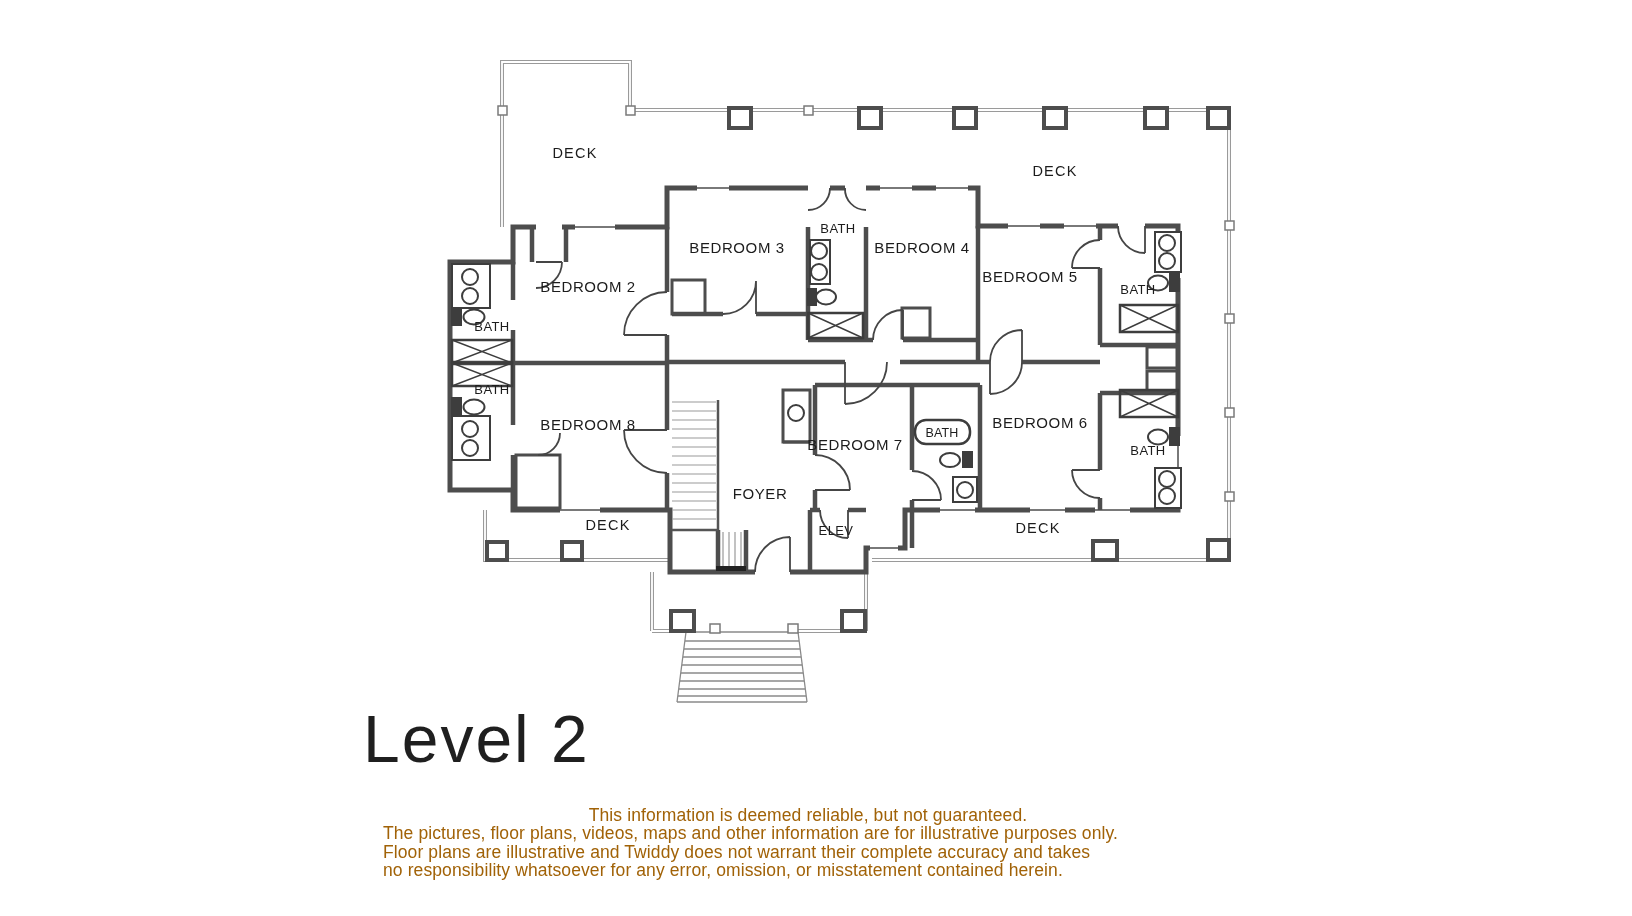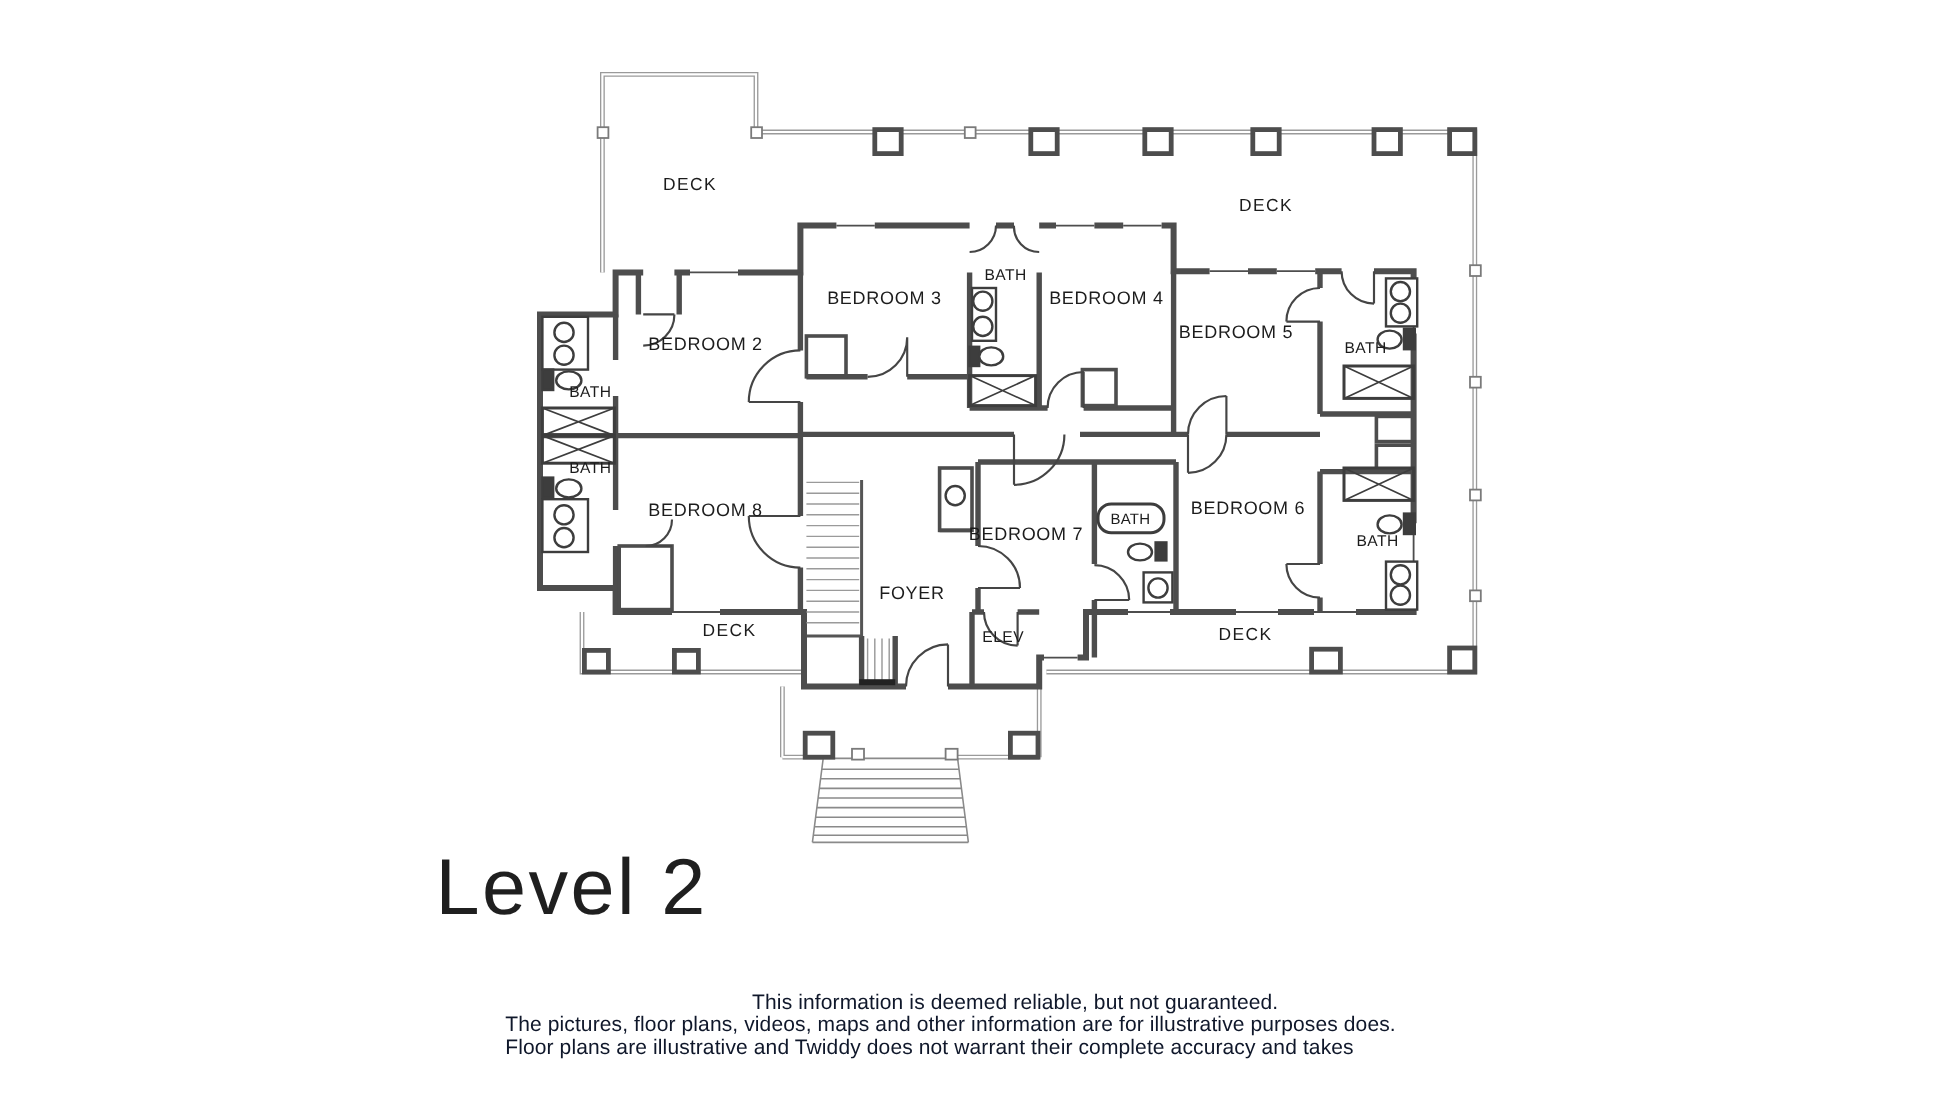--- a/index.html
+++ b/index.html
@@ -4,22 +4,22 @@
 <style>
   html,body{margin:0;padding:0;background:#ffffff;width:1632px;height:916px;overflow:hidden;}
   body{font-family:"Liberation Sans",sans-serif;position:relative;}
   #plan-wrap{position:absolute;left:0;top:0;width:1632px;height:664px;}
   svg{display:block;}
   .room-lbl{font-family:"Liberation Sans",sans-serif;font-size:15px;letter-spacing:.6px;fill:#1c1c1c;text-anchor:middle;}
   .sm-lbl{font-size:13px;letter-spacing:.4px;}
   .xs-lbl{font-size:12.5px;letter-spacing:.2px;}
   .deck-lbl{font-size:14.5px;letter-spacing:1.2px;}
   .title-text{font-size:66px;fill:#1f1f1f;letter-spacing:2px;}
-  #disclaimer{position:absolute;left:421px;top:806px;width:850px;color:#0f172a;
-    font-size:17.5px;line-height:18.4px;letter-spacing:.1px;font-weight:400;margin-top:20px;}
+  #disclaimer{position:absolute;left:383px;top:806px;width:850px;color:#a16207;
+    font-size:17.5px;line-height:18.4px;letter-spacing:.1px;font-weight:400;}
   #disclaimer .c{text-align:center;}
 </style>
 </head>
 <body>
 
 <div id="plan-wrap">
 <svg width="1632" height="916" viewBox="0 0 1632 916">
 
   <g>
     <path d="M502,227 V62 H630 V110 H1229 V560 H872 M668,560 H485 V510 M652,572 V631 M866,572 V631 M652,631 H686 M798,631 H866" fill="none" stroke="#9a9a9a" stroke-width="4"></path>
@@ -228,16 +228,17 @@
     <text class="room-lbl" x="855" y="450">BEDROOM 7</text>
     <text class="room-lbl" x="760" y="499">FOYER</text>
     <text class="room-lbl sm-lbl" x="836" y="535">ELEV</text>
   </g>
 
   <text class="title-text" x="363" y="762">Level 2</text>
 </svg>
 
 <div id="disclaimer">
   <div class="c">This information is deemed reliable, but not guaranteed.</div>
-  <div>The pictures, floor plans, videos, maps and other information are for illustrative purposes does.</div>
+  <div>The pictures, floor plans, videos, maps and other information are for illustrative purposes only.</div>
   <div>Floor plans are illustrative and Twiddy does not warrant their complete accuracy and takes</div>
+  <div>no responsibility whatsoever for any error, omission, or misstatement contained herein.</div>
 </div>
 </div>
 
 </body></html>

